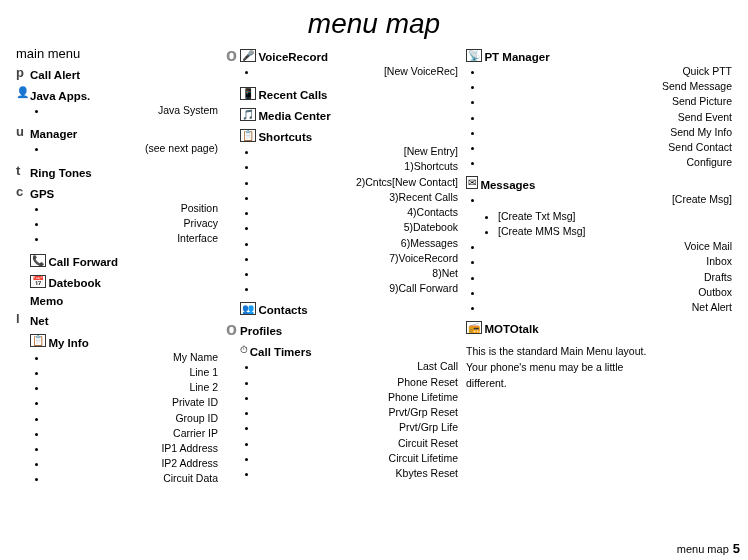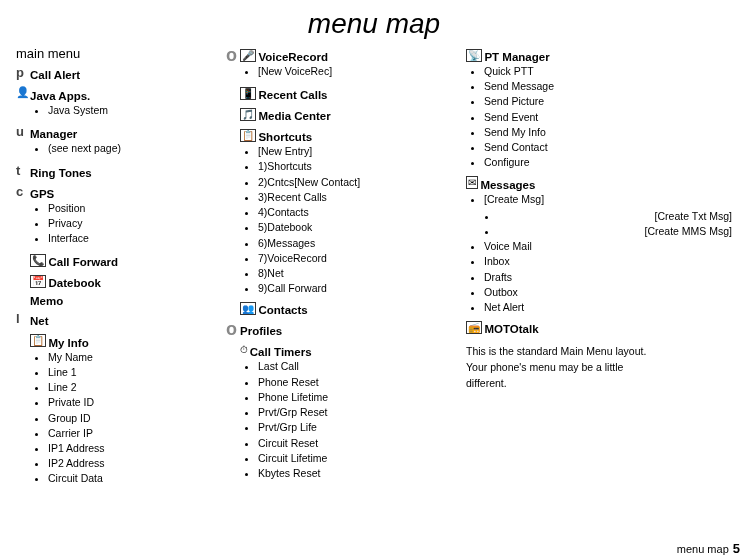--- a/index.html
+++ b/index.html
@@ -41,20 +41,21 @@
       margin-bottom: 1px;
     }
     ul.items {
       list-style: disc;
       margin-left: 18px;
       margin-bottom: 2px;
     }
     ul.items li {
       font-size: 10.5px;
       line-height: 1.45;
+      text-align: right;
     }
     ul.sub-items {
       list-style: disc;
       margin-left: 18px;
     }
     ul.sub-items li {
       font-size: 10.5px;
       line-height: 1.45;
     }
     .main-menu-label {
@@ -294,21 +295,21 @@
     </div>
 
     <div class="section-block">
       <div style="display:flex; align-items:center; gap:2px;">
         <span style="font-size:10px; border:1px solid #333; padding:0 1px;">✉</span>
         <div class="section-header">Messages</div>
       </div>
       <ul class="items">
         <li>[Create Msg]</li>
       </ul>
-      <ul class="sub-items" style="margin-left:32px;text-align:right;">
+      <ul class="sub-items" style="margin-left:32px;">
         <li>[Create Txt Msg]</li>
         <li>[Create MMS Msg]</li>
       </ul>
       <ul class="items">
         <li>Voice Mail</li>
         <li>Inbox</li>
         <li>Drafts</li>
         <li>Outbox</li>
         <li>Net Alert</li>
       </ul>

